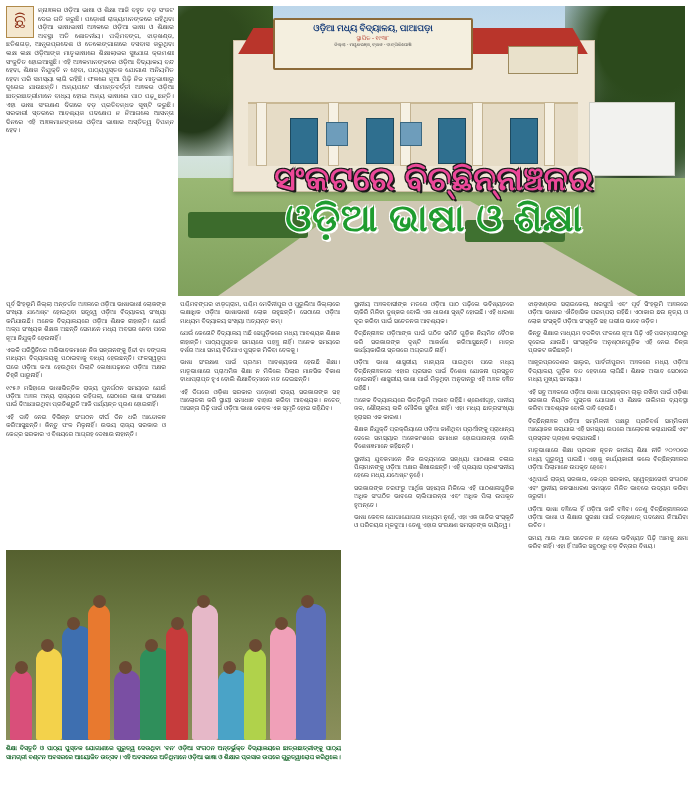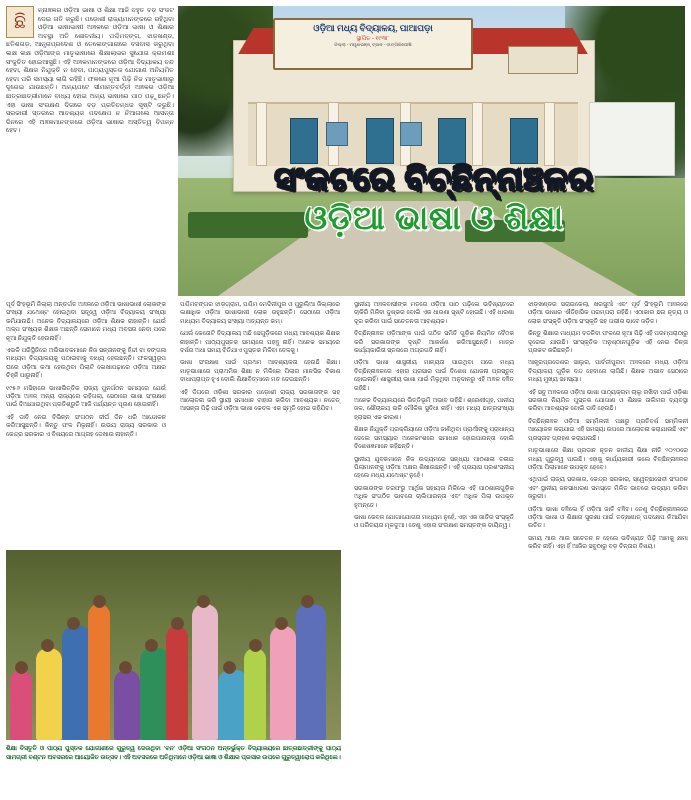--- a/index.html
+++ b/index.html
@@ -41,23 +41,23 @@
   .tent{position:absolute;right:10px;top:96px;width:84px;height:72px;background:#f2f2ef;border:1px solid #cfcfc6;}
   .ground{position:absolute;left:0;bottom:0;width:100%;height:118px;background:linear-gradient(#9ab874,#7fa05c);}
   .path{position:absolute;left:40px;bottom:0;width:420px;height:95px;background:#cfc8b4;
         clip-path:polygon(32% 0,60% 0,100% 100%,0 100%);}
   .hedge{position:absolute;left:10px;bottom:58px;width:120px;height:26px;background:#3c6b2c;border-radius:3px;}
   .hedge2{position:absolute;right:120px;bottom:54px;width:100px;height:22px;background:#3f7130;border-radius:3px;}
 
   
   .headline{position:absolute;left:188px;top:160px;width:492px;text-align:center;}
   .hl1,.hl2{font-family:"Liberation Sans",sans-serif;font-weight:bold;letter-spacing:.5px;}
-  .hl1{font-size:33px;line-height:38px;color:#0f172a;
+  .hl1{font-size:33px;line-height:38px;color:#ec4899;
        text-shadow:2px 2px 0 #1b1b1b,-1px -1px 0 #1b1b1b,1px -1px 0 #1b1b1b,-1px 1px 0 #1b1b1b;}
-  .hl2{font-size:33px;line-height:40px;color:#1f9c2f;
+  .hl2{font-size:38px;line-height:40px;color:#1f9c2f;
        text-shadow:2px 2px 0 #ffffff,-1px -1px 0 #ffffff,1px -1px 0 #ffffff,-1px 1px 0 #ffffff;}
 
   
   .cols{position:absolute;left:6px;top:300px;width:679px;height:494px;}
   .col{position:absolute;top:0;width:160px;font-size:6.2px;line-height:8.4px;text-align:justify;color:#1a1a1a;}
   .c1{left:0;height:250px;}
   .c2{left:174px;height:250px;}
   .c3{left:348px;height:488px;}
   .c4{left:522px;height:488px;}
   .col p{margin:0 0 4px 0;}

